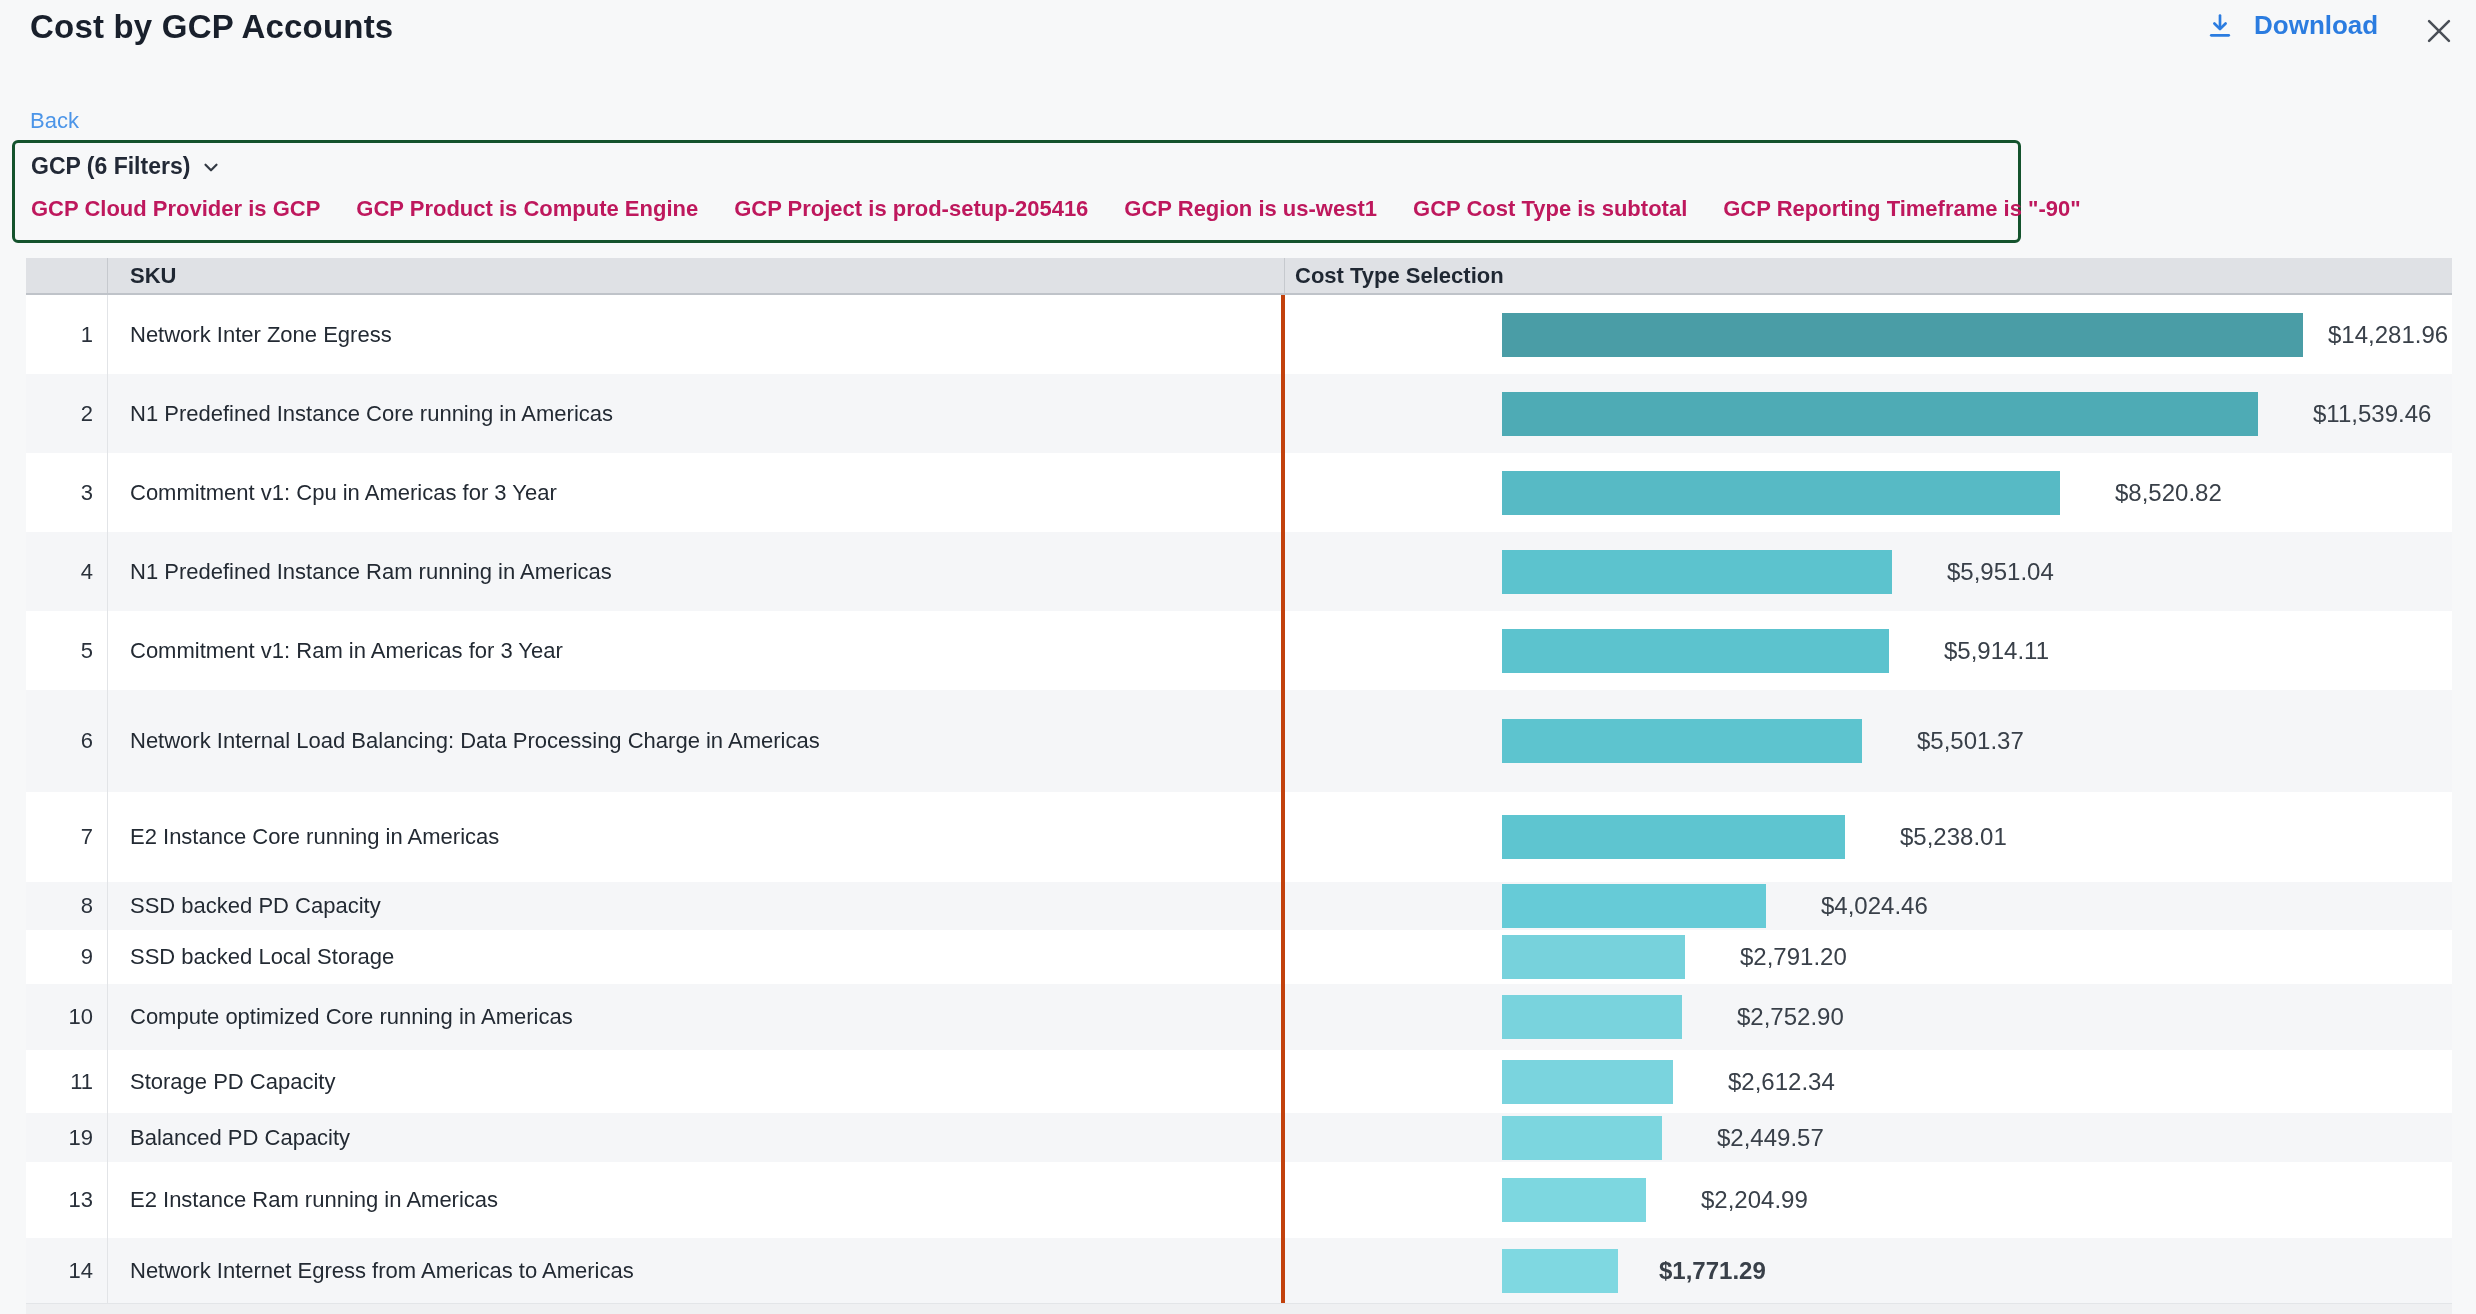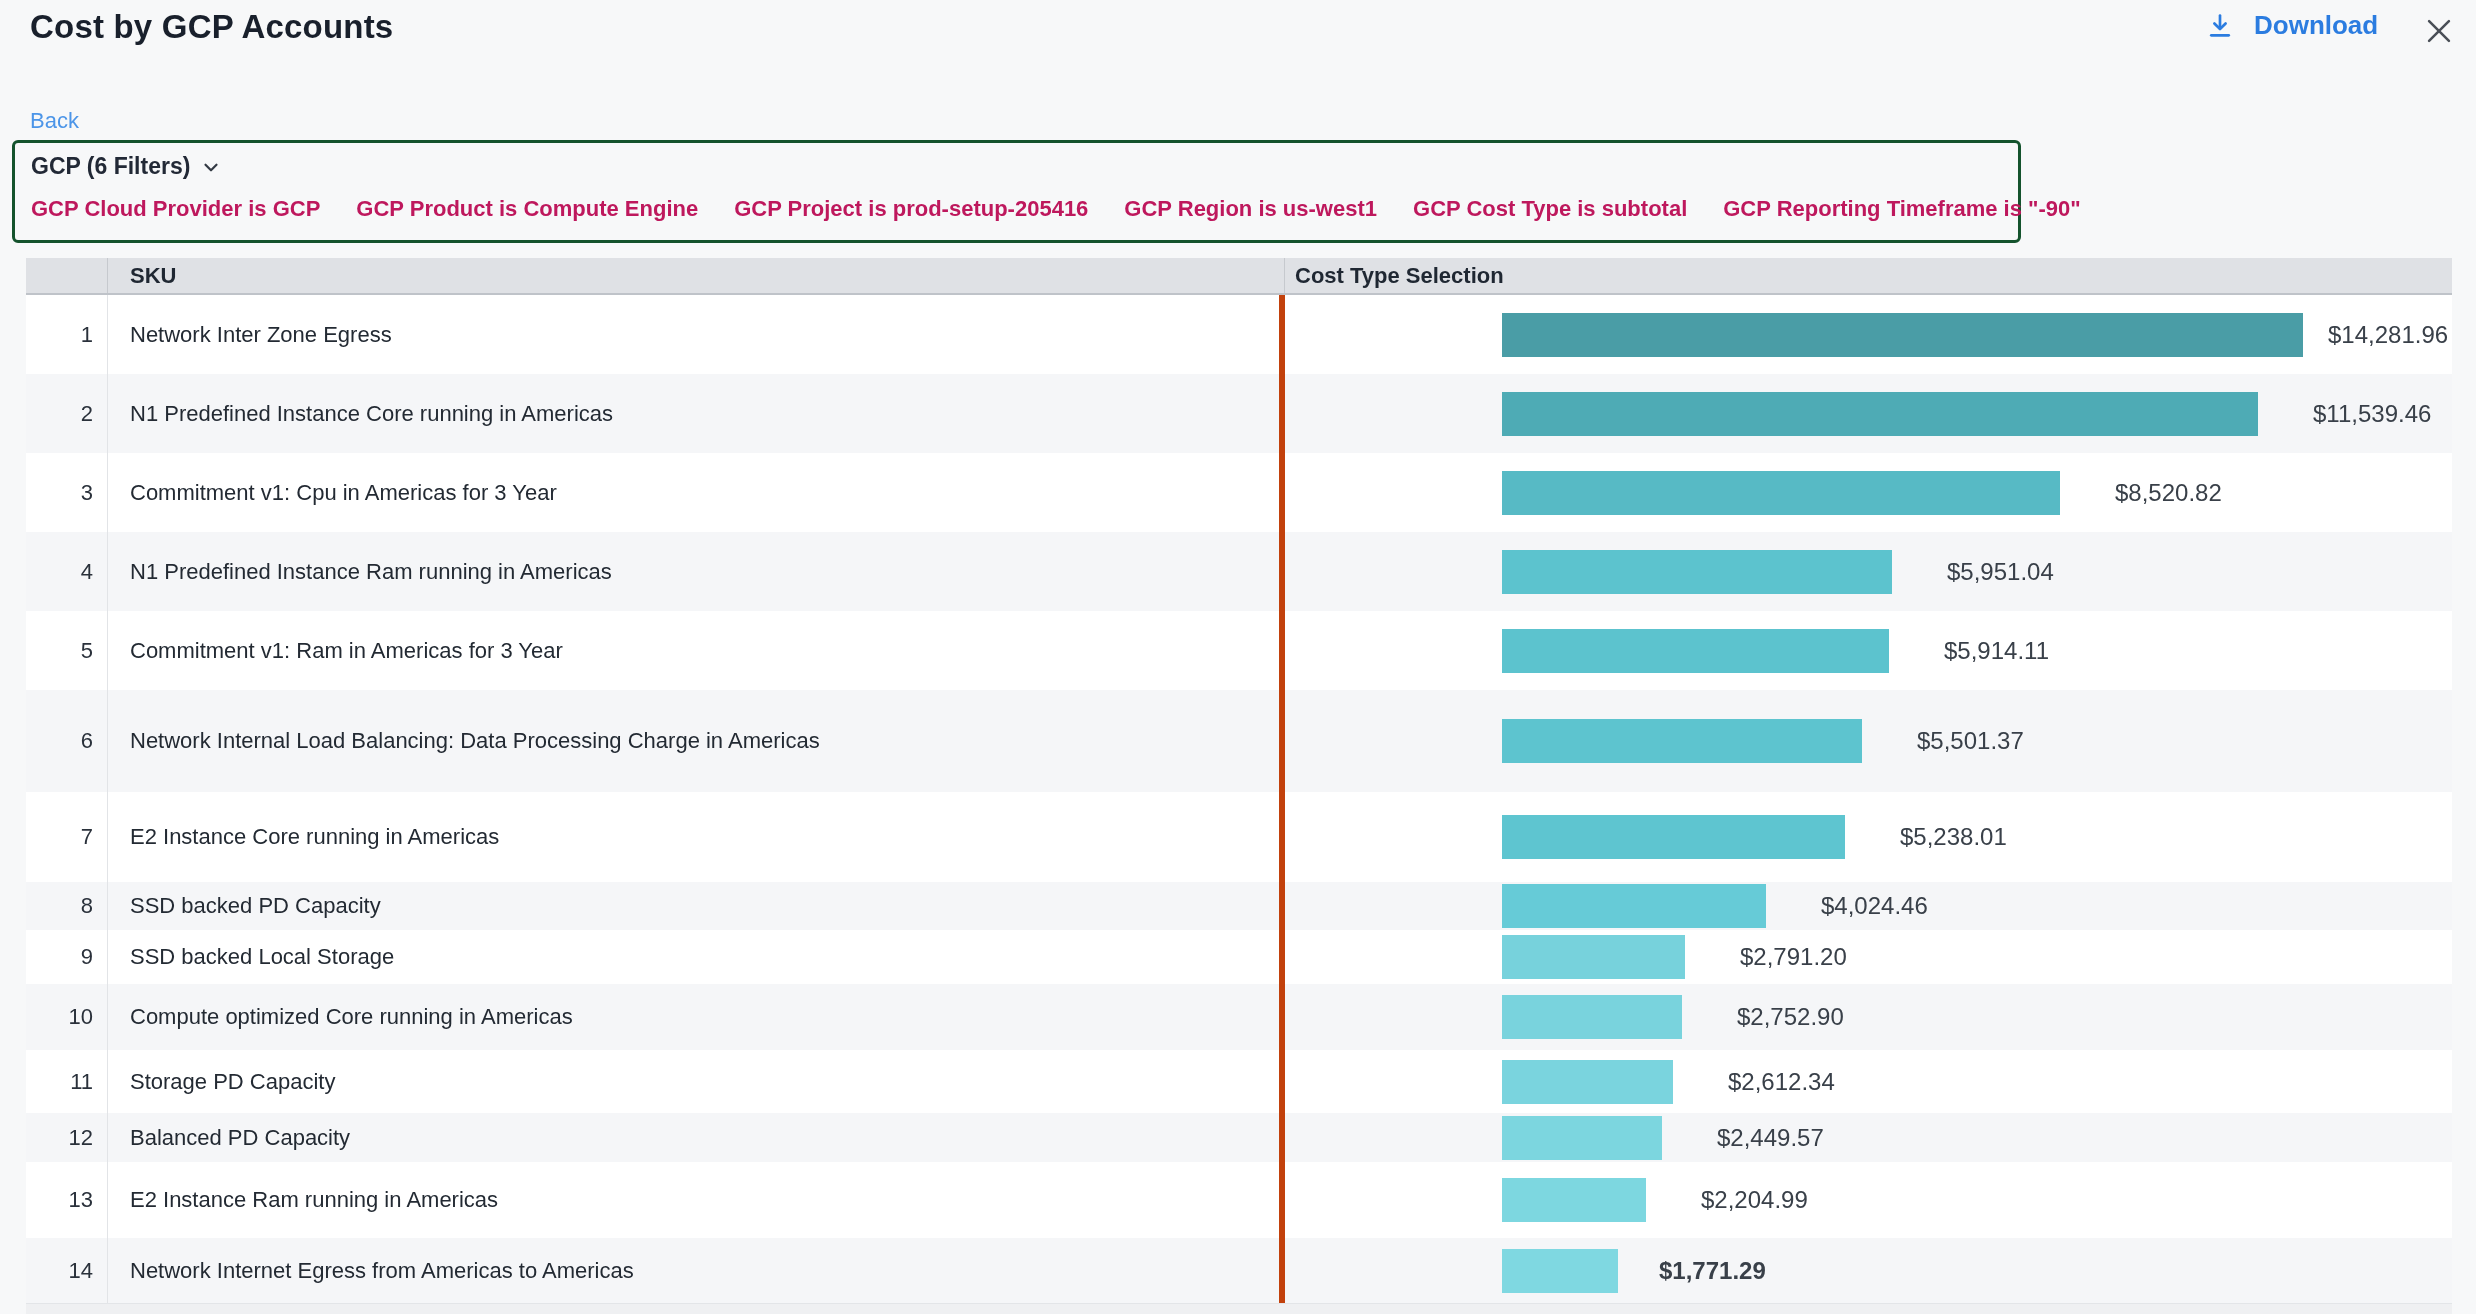--- a/index.html
+++ b/index.html
@@ -23,21 +23,21 @@
   .table { position:absolute; left:26px; top:258px; width:2426px; }
   .thead { display:flex; height:37px; background:#dfe1e5; border-bottom:2px solid #bfc3c9; align-items:center; }
   .th-num { width:82px; height:100%; border-right:1px solid #c6c9ce; }
   .th-sku { width:1177px; height:100%; display:flex; align-items:center; padding-left:22px; font-size:22px; font-weight:700; color:#1f2732; border-right:1px solid #c6c9ce; }
   .th-bar { flex:1; height:100%; display:flex; align-items:center; padding-left:10px; font-size:22px; font-weight:700; color:#1f2732; }
 
   .row { display:flex; align-items:stretch; }
   .row.alt { background:#f5f6f8; }
   .row.white { background:#ffffff; }
   .cell-num { width:82px; display:flex; align-items:center; justify-content:flex-end; padding-right:14px; font-size:22px; color:#2a313b; border-right:1px solid #e2e4e7; }
-  .cell-sku { width:1177px; display:flex; align-items:center; padding-left:22px; font-size:22px; color:#232a33; border-right:6px solid #c2410c; }
+  .cell-sku { width:1177px; display:flex; align-items:center; padding-left:22px; font-size:22px; color:#232a33; border-right:4px solid #c2410c; }
   .cell-bar { flex:1; display:flex; align-items:center; padding-left:217px; position:relative; }
   .bar-wrap { position:relative; width:950px; height:44px; }
   .bar { position:absolute; left:0; top:0; height:44px; }
   .bar-label { position:absolute; top:50%; transform:translateY(-50%); font-size:24px; color:#394049; white-space:nowrap; }
   .bottom-strip { height:11px; background:#eff0f2; border-top:1px solid #e3e5e8; }
 </style>
 </head>
 <body>
 
 <div class="page">
@@ -193,21 +193,21 @@
           <div class="cell-num">11</div>
           <div class="cell-sku">Storage PD Capacity</div>
           <div class="cell-bar">
             <div class="bar-wrap">
               <div class="bar" style="width: 171px; background: rgb(122, 212, 222);"></div>
               <span class="bar-label" style="left: 226px;">$2,612.34</span>
             </div>
           </div>
         </div>
         <div class="row alt" style="height: 49px;">
-          <div class="cell-num">12</div>
+          <div class="cell-num">19</div>
           <div class="cell-sku">Balanced PD Capacity</div>
           <div class="cell-bar">
             <div class="bar-wrap">
               <div class="bar" style="width: 160px; background: rgb(124, 214, 223);"></div>
               <span class="bar-label" style="left: 215px;">$2,449.57</span>
             </div>
           </div>
         </div>
         <div class="row white" style="height: 76px;">
           <div class="cell-num">13</div>

